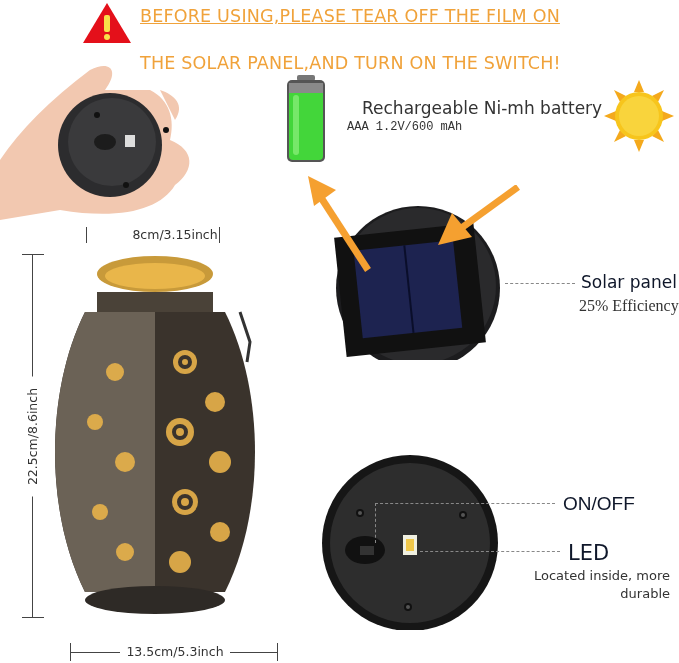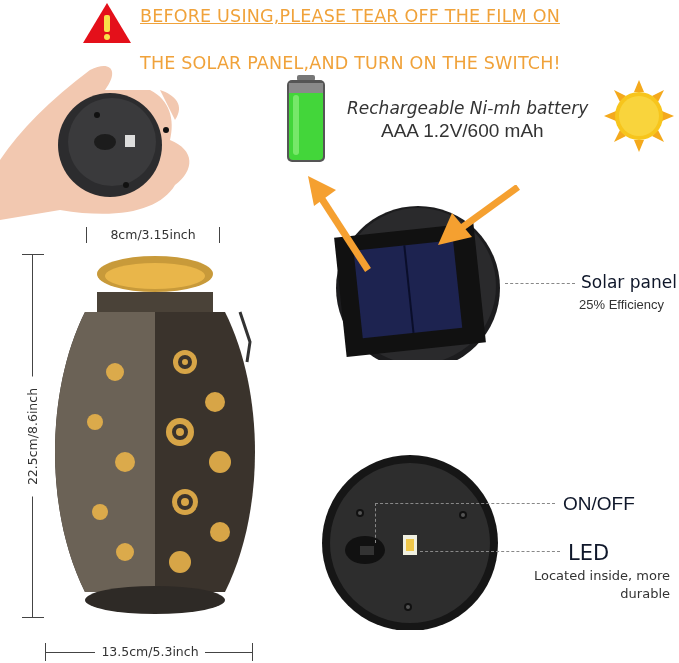--- a/index.html
+++ b/index.html
@@ -40,22 +40,22 @@
 
 <div class="abs" style="left:285px;top:75px;width:42px;height:88px;">
   <svg width="42" height="88" viewBox="0 0 42 88">
     <rect x="12" y="0" width="18" height="6" rx="2" fill="#777"></rect>
     <rect x="2" y="5" width="38" height="82" rx="5" fill="#555"></rect>
     <rect x="4" y="8" width="34" height="77" rx="4" fill="#43d63a"></rect>
     <rect x="4" y="8" width="34" height="10" fill="#8a8a8a"></rect>
     <rect x="8" y="20" width="6" height="60" rx="3" fill="#8df07e" opacity="0.7"></rect>
   </svg>
 </div>
-<div class="abs dark-text" style="left:347px;top:98px;font-size:17px;white-space:nowrap;font-family:'DejaVu Sans',sans-serif;font-style:italic;">Rechargeable Ni-mh battery</div>
-<div class="abs dark-text" style="left:347px;top:120px;font-size:19px;white-space:nowrap;font-family:Liberation Sans, sans-serif;margin-left:34px;">AAA 1.2V/600 mAh</div>
+<div class="abs dark-text" style="left:362px;top:98px;font-size:17px;white-space:nowrap;font-family:'DejaVu Sans',sans-serif;">Rechargeable Ni-mh battery</div>
+<div class="abs dark-text" style="left:347px;top:120px;font-size:12px;white-space:nowrap;font-family:Liberation Mono, monospace;">AAA 1.2V/600 mAh</div>
 
 <div class="abs" style="left:604px;top:80px;width:70px;height:72px;">
   <svg width="70" height="72" viewBox="0 0 70 72">
     <g fill="#f4a91c">
       <polygon points="35,0 40,12 30,12"></polygon>
       <polygon points="35,72 40,60 30,60"></polygon>
       <polygon points="0,36 12,31 12,41"></polygon>
       <polygon points="70,36 58,31 58,41"></polygon>
       <polygon points="10,10 22,16 16,22"></polygon>
       <polygon points="60,10 54,22 48,16"></polygon>
@@ -63,21 +63,21 @@
       <polygon points="60,62 48,56 54,50"></polygon>
     </g>
     <circle cx="35" cy="36" r="24" fill="#f7c51c"></circle>
     <circle cx="35" cy="36" r="20" fill="#f9d43c"></circle>
   </svg>
 </div>
 
 <div class="abs" style="left:86px;top:227px;width:134px;height:16px;">
   <div class="abs" style="left:0;top:0;width:1px;height:16px;background:#444;"></div>
   <div class="abs" style="right:0;top:0;width:1px;height:16px;background:#444;"></div>
-  <div class="abs dim-text" style="left:0;width:134px;top:0;text-align:center;">8cm/3.15inch</div>
+  <div class="abs dim-text" style="left:0;width:134px;top:0;text-align:center;padding-left:22px;">8cm/3.15inch</div>
 </div>
 
 <div class="abs" style="left:22px;top:254px;width:22px;height:364px;">
   <div class="abs" style="left:0;top:0;width:22px;height:1px;background:#444;"></div>
   <div class="abs" style="left:0;bottom:0;width:22px;height:1px;background:#444;"></div>
   <div class="abs" style="left:10px;top:1px;width:1px;height:362px;background:#444;"></div>
   <div class="abs dim-text" style="left:-50px;top:175px;width:120px;text-align:center;background:#fff;transform:rotate(-90deg);">22.5cm/8.6inch</div>
 </div>
 
 <div class="abs" style="left:55px;top:252px;width:210px;height:378px;">
@@ -104,21 +104,21 @@
     </g>
     <g fill="none" stroke="#3a332c" stroke-width="4">
       <circle cx="130" cy="110" r="5"></circle>
         <circle cx="125" cy="180" r="6"></circle>
       <circle cx="130" cy="250" r="6"></circle>
     </g>
     <path d="M185,60 L195,90 L192,110" fill="none" stroke="#333" stroke-width="3"></path>
   </svg>
 </div>
 
-<div class="abs" style="left:45px;top:643px;width:208px;height:18px;">
+<div class="abs" style="left:70px;top:643px;width:208px;height:18px;">
   <div class="abs" style="left:0;top:0;width:1px;height:18px;background:#444;"></div>
   <div class="abs" style="right:0;top:0;width:1px;height:18px;background:#444;"></div>
   <div class="abs" style="left:1px;top:9px;width:206px;height:1px;background:#444;"></div>
   <div class="abs dim-text" style="left:50px;width:110px;top:1px;text-align:center;background:#fff;">13.5cm/5.3inch</div>
 </div>
 
 <div class="abs" style="left:318px;top:170px;width:200px;height:190px;">
   <svg width="200" height="190" viewBox="0 0 200 190">
     <circle cx="100" cy="118" r="82" fill="#1c1c1e"></circle>
     <circle cx="100" cy="116" r="78" fill="#2a2a2c"></circle>
@@ -136,21 +136,21 @@
 </div>
 <div class="abs" style="left:430px;top:185px;width:90px;height:70px;">
   <svg width="90" height="70" viewBox="0 0 90 70">
     <line x1="88" y1="2" x2="30" y2="44" stroke="#f5a030" stroke-width="7"></line>
     <polygon points="8,60 22,28 42,52" fill="#f5a030"></polygon>
   </svg>
 </div>
 
 <div class="abs dash" style="left:505px;top:283px;width:70px;"></div>
 <div class="abs orange" style="left:581px;top:272px;font-size:17px;font-family:'DejaVu Sans',sans-serif;white-space:nowrap;">Solar panel</div>
-<div class="abs dark-text" style="left:579px;top:297px;font-size:13px;font-family:Liberation Sans, sans-serif;white-space:nowrap;">25% Efficiency</div>
+<div class="abs dark-text" style="left:579px;top:297px;font-size:16px;font-family:Liberation Serif, serif;white-space:nowrap;">25% Efficiency</div>
 
 <div class="abs" style="left:320px;top:455px;width:180px;height:175px;">
   <svg width="180" height="175" viewBox="0 0 180 175">
     <circle cx="90" cy="88" r="88" fill="#161616"></circle>
     <circle cx="90" cy="88" r="80" fill="#2d2d2d"></circle>
     <circle cx="40" cy="58" r="4" fill="#111"></circle>
       <circle cx="40" cy="58" r="2" fill="#555"></circle>
     <circle cx="143" cy="60" r="4" fill="#111"></circle>
       <circle cx="143" cy="60" r="2" fill="#555"></circle>
     <circle cx="88" cy="152" r="4" fill="#111"></circle>

